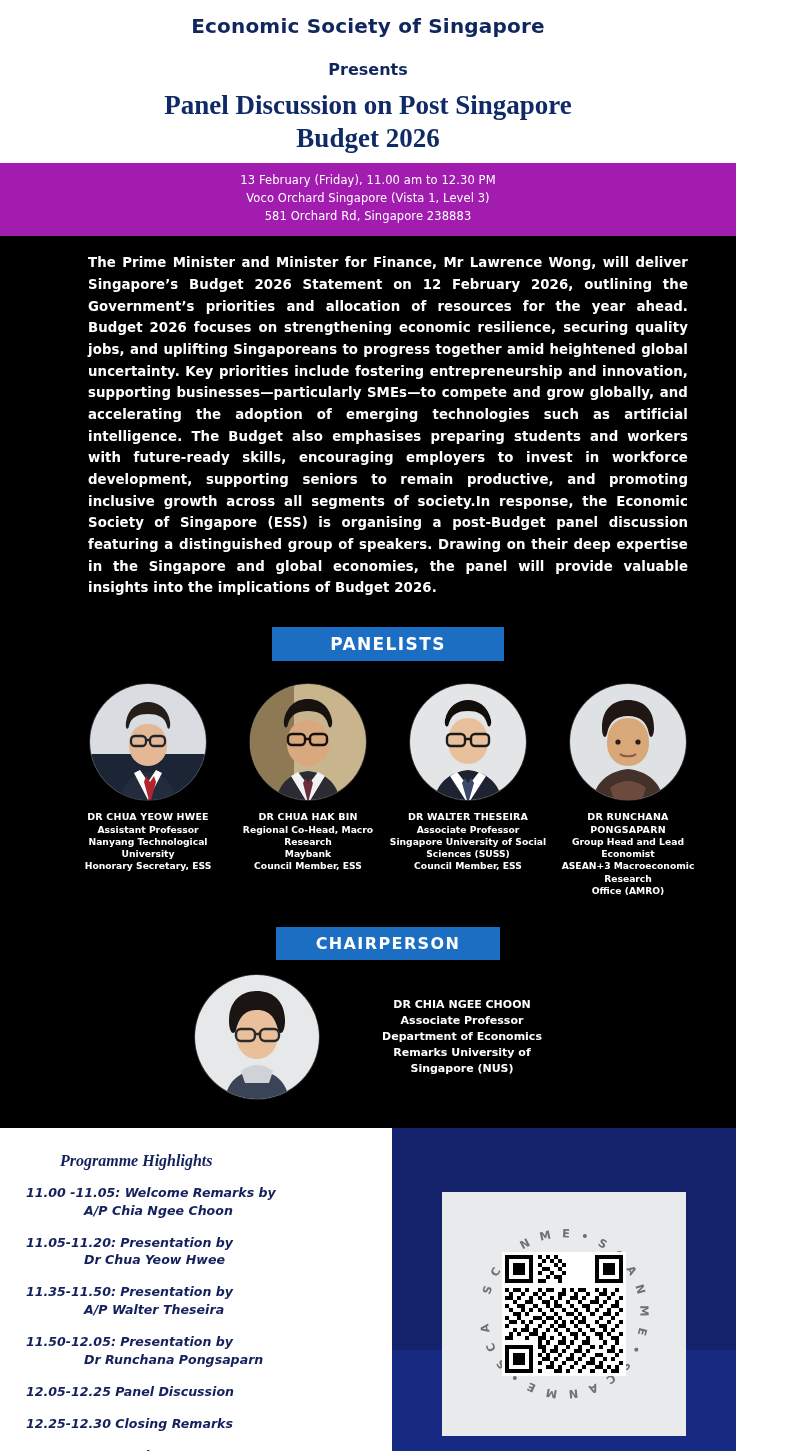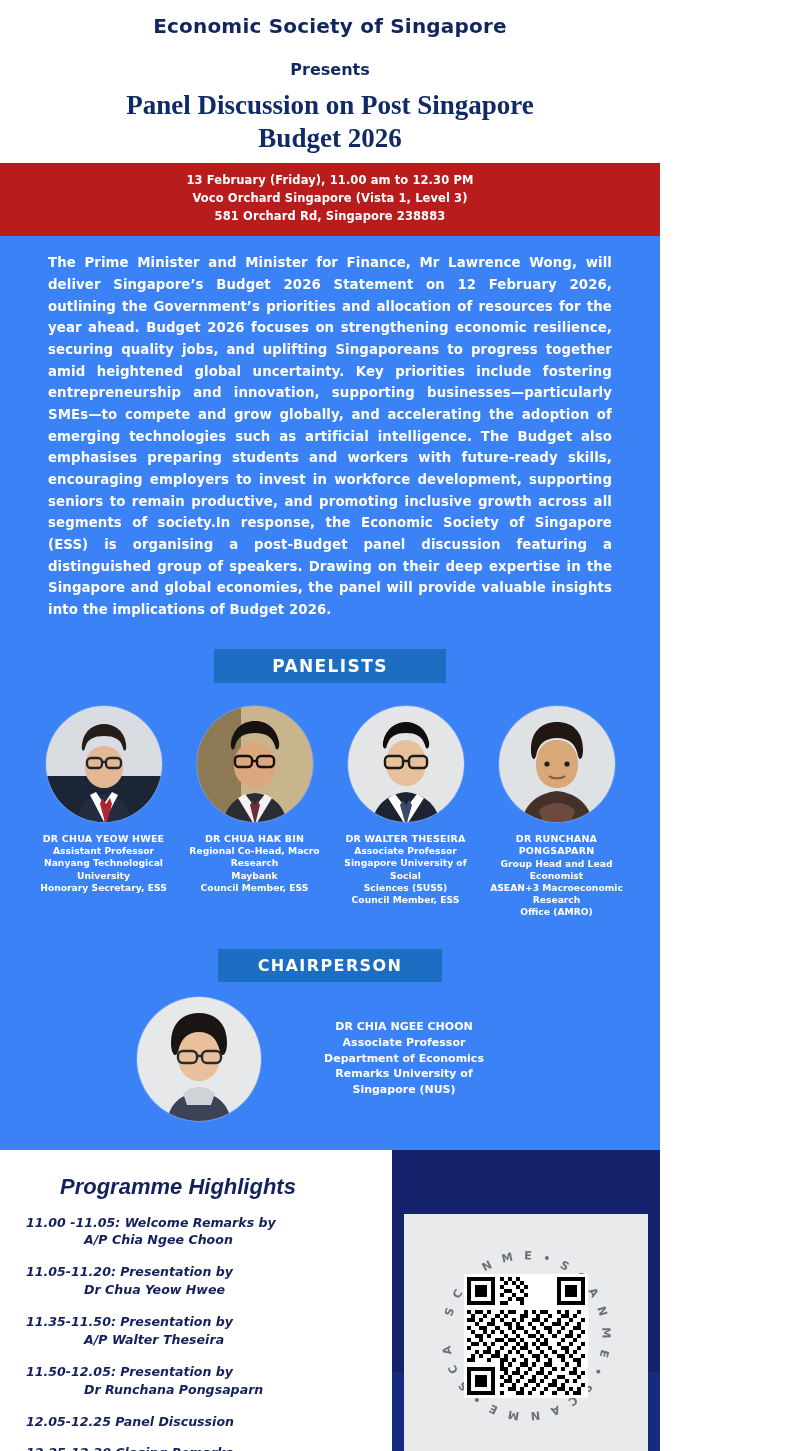--- a/index.html
+++ b/index.html
@@ -3,21 +3,21 @@
 <meta charset="utf-8">
 <style>
   html,body{margin:0;padding:0;}
   body{
     width:800px;
     font-family:"Liberation Sans", sans-serif;
     background:#ffffff;
   }
   .poster{
     position:relative;
-    width:660px;
+    width:736px;
     height:1451px;
     overflow:hidden;
     background:#ffffff;
   }
 
   
   .header{
     background:#ffffff;
     padding:14px 20px 8px 20px;
     text-align:center;
@@ -40,35 +40,36 @@
     margin-top:10px;
     font-family:"Liberation Serif", serif;
     font-weight:bold;
     font-size:27px;
     line-height:1.22;
     color:#0f2a66;
   }
 
   
   .date-strip{
-    background:#b91c1c;
+    background:#a21caf;
     color:#ffffff;
     text-align:center;
     padding:9px 10px 11px 10px;
     font-family:"DejaVu Sans", sans-serif;
-    font-weight:bold;
+    font-weight:normal;
     font-size:11.5px;
     line-height:1.55;
     letter-spacing:.1px;
   }
 
   
   .dark{
-    background:#3b82f6;
+    background:#000000;
     color:#ffffff;
+    padding-left:40px;
   }
   .intro{
     padding:16px 48px 6px 48px;
     font-family:"DejaVu Sans", sans-serif;
     font-weight:bold;
     font-size:13.3px;
     line-height:1.63;
     text-align:justify;
     letter-spacing:.1px;
   }
@@ -151,24 +152,24 @@
     height:435px;
   }
   .prog{
     width:392px;
     background:#ffffff;
     padding:24px 18px 10px 26px;
     box-sizing:border-box;
   }
   .prog h3{
     margin:0 0 14px 34px;
-    font-family:Liberation Sans, sans-serif;
+    font-family:Liberation Serif, serif;
     font-style:italic;
     font-weight:bold;
-    font-size:22px;
+    font-size:16px;
     color:#14215c;
   }
   .prog-item{
     margin:0 0 14px 0;
     font-family:"DejaVu Sans", sans-serif;
     font-style:italic;
     font-weight:bold;
     font-size:12.6px;
     color:#14215c;
     line-height:1.42;

